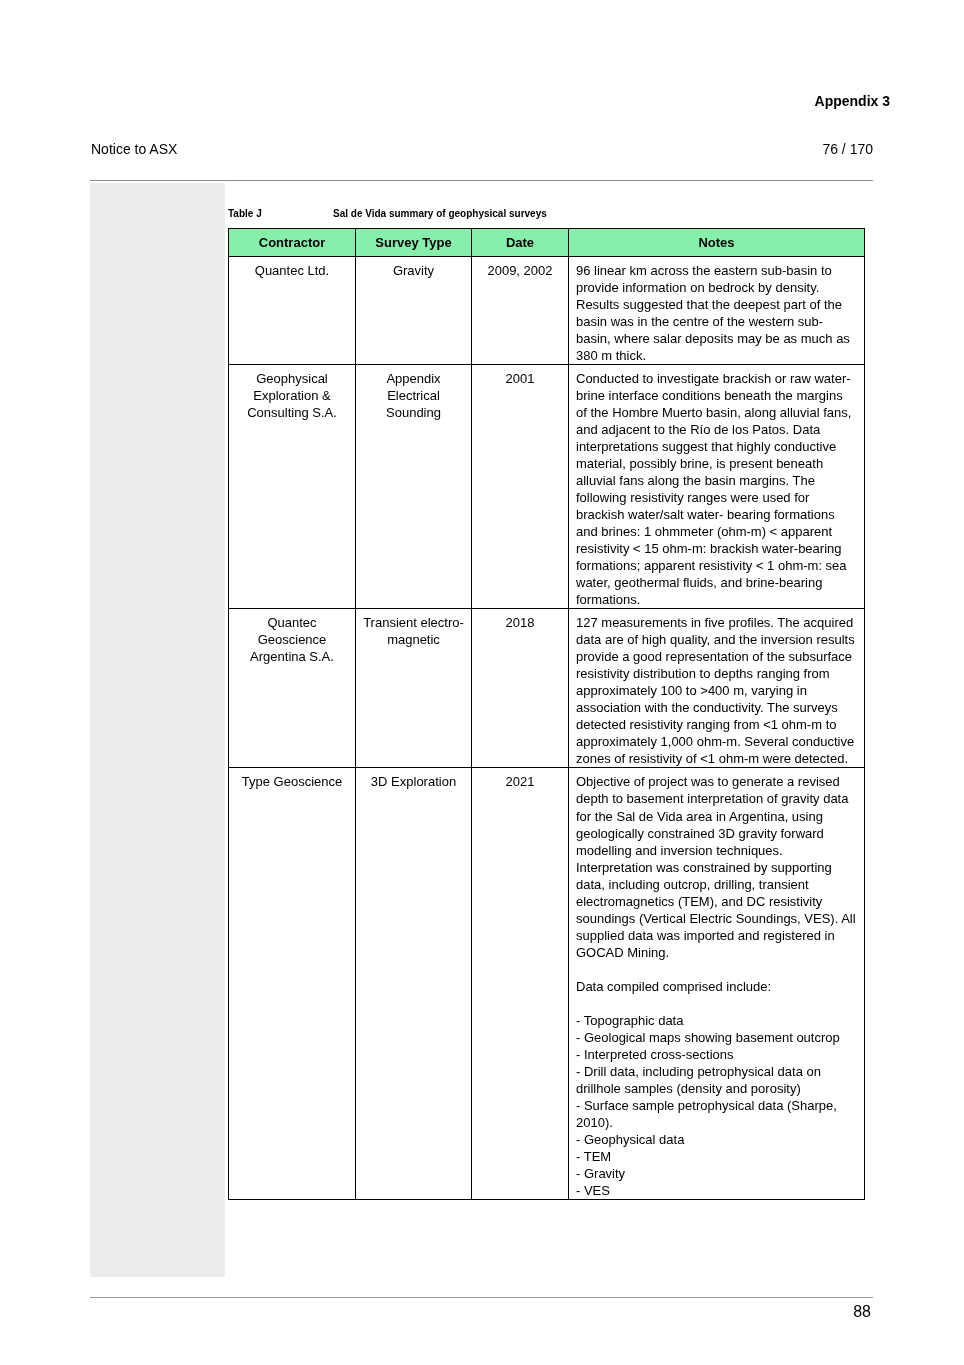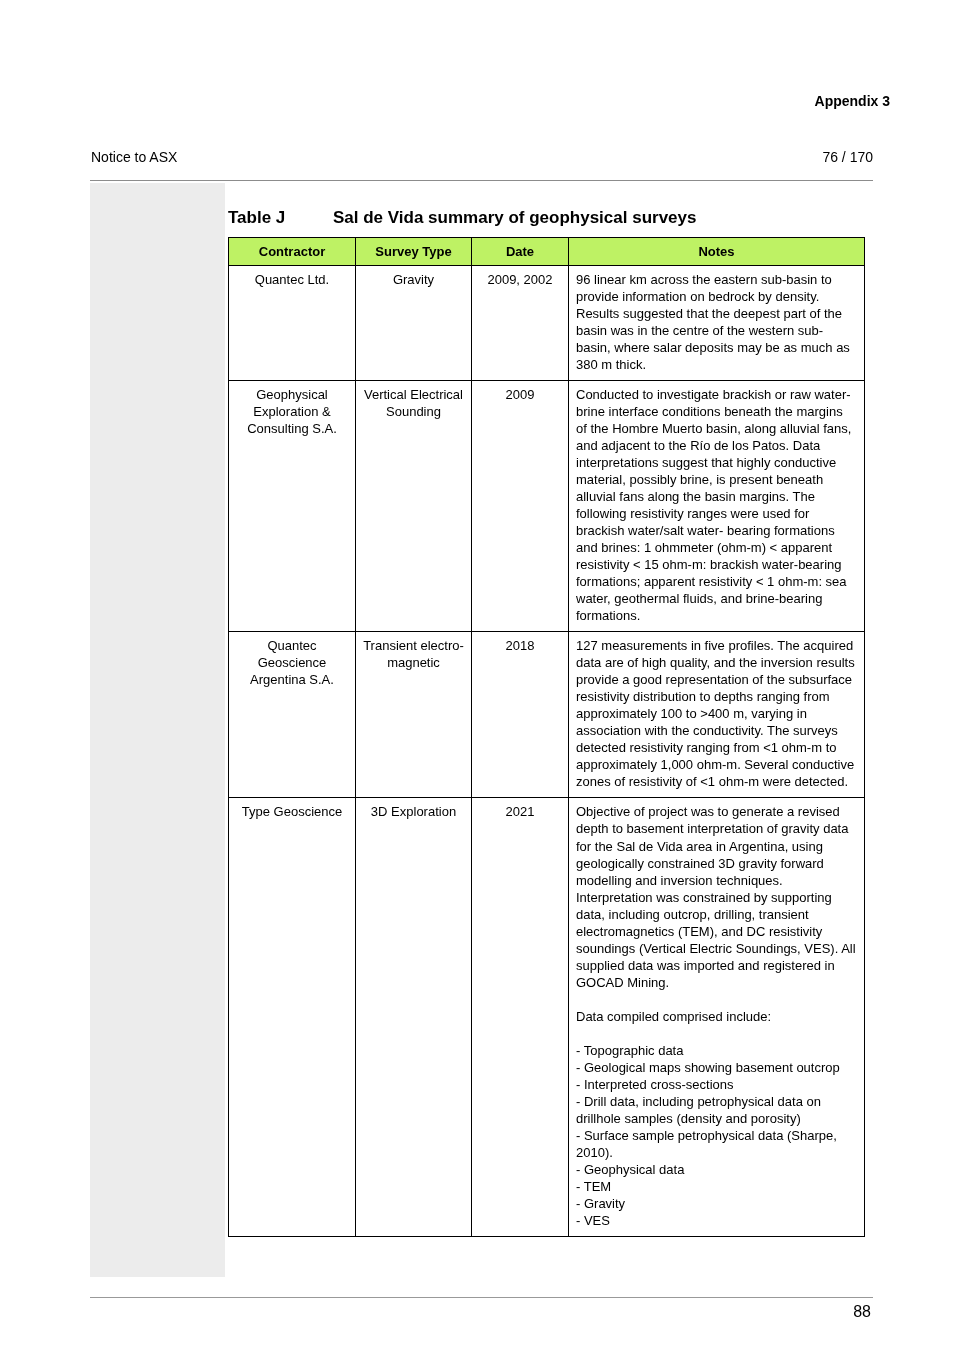--- a/index.html
+++ b/index.html
@@ -17,21 +17,21 @@
   }
   .appendix-label {
     position: absolute;
     top: 93px;
     right: 74px;
     font-size: 14px;
     font-weight: bold;
   }
   .doc-header-line {
     position: absolute;
-    top: 149px;
+    top: 141px;
     left: 91px;
     right: 91px;
     display: flex;
     justify-content: space-between;
     font-size: 14px;
   }
   .header-rule {
     position: absolute;
     top: 180px;
     left: 90px;
@@ -48,43 +48,43 @@
     background: #ececec;
   }
   .content {
     position: absolute;
     left: 228px;
     top: 208px;
     width: 636px;
   }
   .table-caption {
     display: flex;
-    font-size: 17px;
+    font-size: 10px;
     font-weight: bold;
     margin-bottom: 9px;
   }
   .table-caption .caption-label {
     width: 105px;
     flex: 0 0 105px;
   }
   table.survey-table {
     width: 636px;
     border-collapse: collapse;
     table-layout: fixed;
     font-size: 13px;
     line-height: 1.31;
   }
   table.survey-table th,
   table.survey-table td {
     border: 1px solid #000000;
     vertical-align: top;
-    padding: 5px 7px 7px 7px;
+    padding: 5px 7px 0 7px;
   }
   table.survey-table th {
-    background: #bef264;
+    background: #86efac;
     font-weight: bold;
     text-align: center;
     padding: 5px 4px;
   }
   td.cell-center {
     text-align: center;
   }
   td.cell-notes {
     text-align: left;
     white-space: pre-line;
@@ -142,22 +142,22 @@
     </thead>
     <tbody>
       <tr>
         <td class="cell-center">Quantec Ltd.</td>
         <td class="cell-center">Gravity</td>
         <td class="cell-center">2009, 2002</td>
         <td class="cell-notes">96 linear km across the eastern sub-basin to provide information on bedrock by density. Results suggested that the deepest part of the basin was in the centre of the western sub-basin, where salar deposits may be as much as 380 m thick.</td>
       </tr>
       <tr>
         <td class="cell-center">Geophysical Exploration &amp; Consulting S.A.</td>
-        <td class="cell-center">Vertical Electrical Sounding</td>
-        <td class="cell-center">2009</td>
+        <td class="cell-center">Appendix Electrical Sounding</td>
+        <td class="cell-center">2001</td>
         <td class="cell-notes">Conducted to investigate brackish or raw water-brine interface conditions beneath the margins of the Hombre Muerto basin, along alluvial fans, and adjacent to the Río de los Patos. Data interpretations suggest that highly conductive material, possibly brine, is present beneath alluvial fans along the basin margins. The following resistivity ranges were used for brackish water/salt water- bearing formations and brines: 1 ohmmeter (ohm-m) &lt; apparent resistivity &lt; 15 ohm-m: brackish water-bearing formations; apparent resistivity &lt; 1 ohm-m: sea water, geothermal fluids, and brine-bearing formations.</td>
       </tr>
       <tr>
         <td class="cell-center">Quantec Geoscience Argentina S.A.</td>
         <td class="cell-center">Transient electro-magnetic</td>
         <td class="cell-center">2018</td>
         <td class="cell-notes">127 measurements in five profiles. The acquired data are of high quality, and the inversion results provide a good representation of the subsurface resistivity distribution to depths ranging from approximately 100 to &gt;400 m, varying in association with the conductivity. The surveys detected resistivity ranging from &lt;1 ohm-m to approximately 1,000 ohm-m. Several conductive zones of resistivity of &lt;1 ohm-m were detected.</td>
       </tr>
       <tr>
         <td class="cell-center">Type Geoscience</td>

